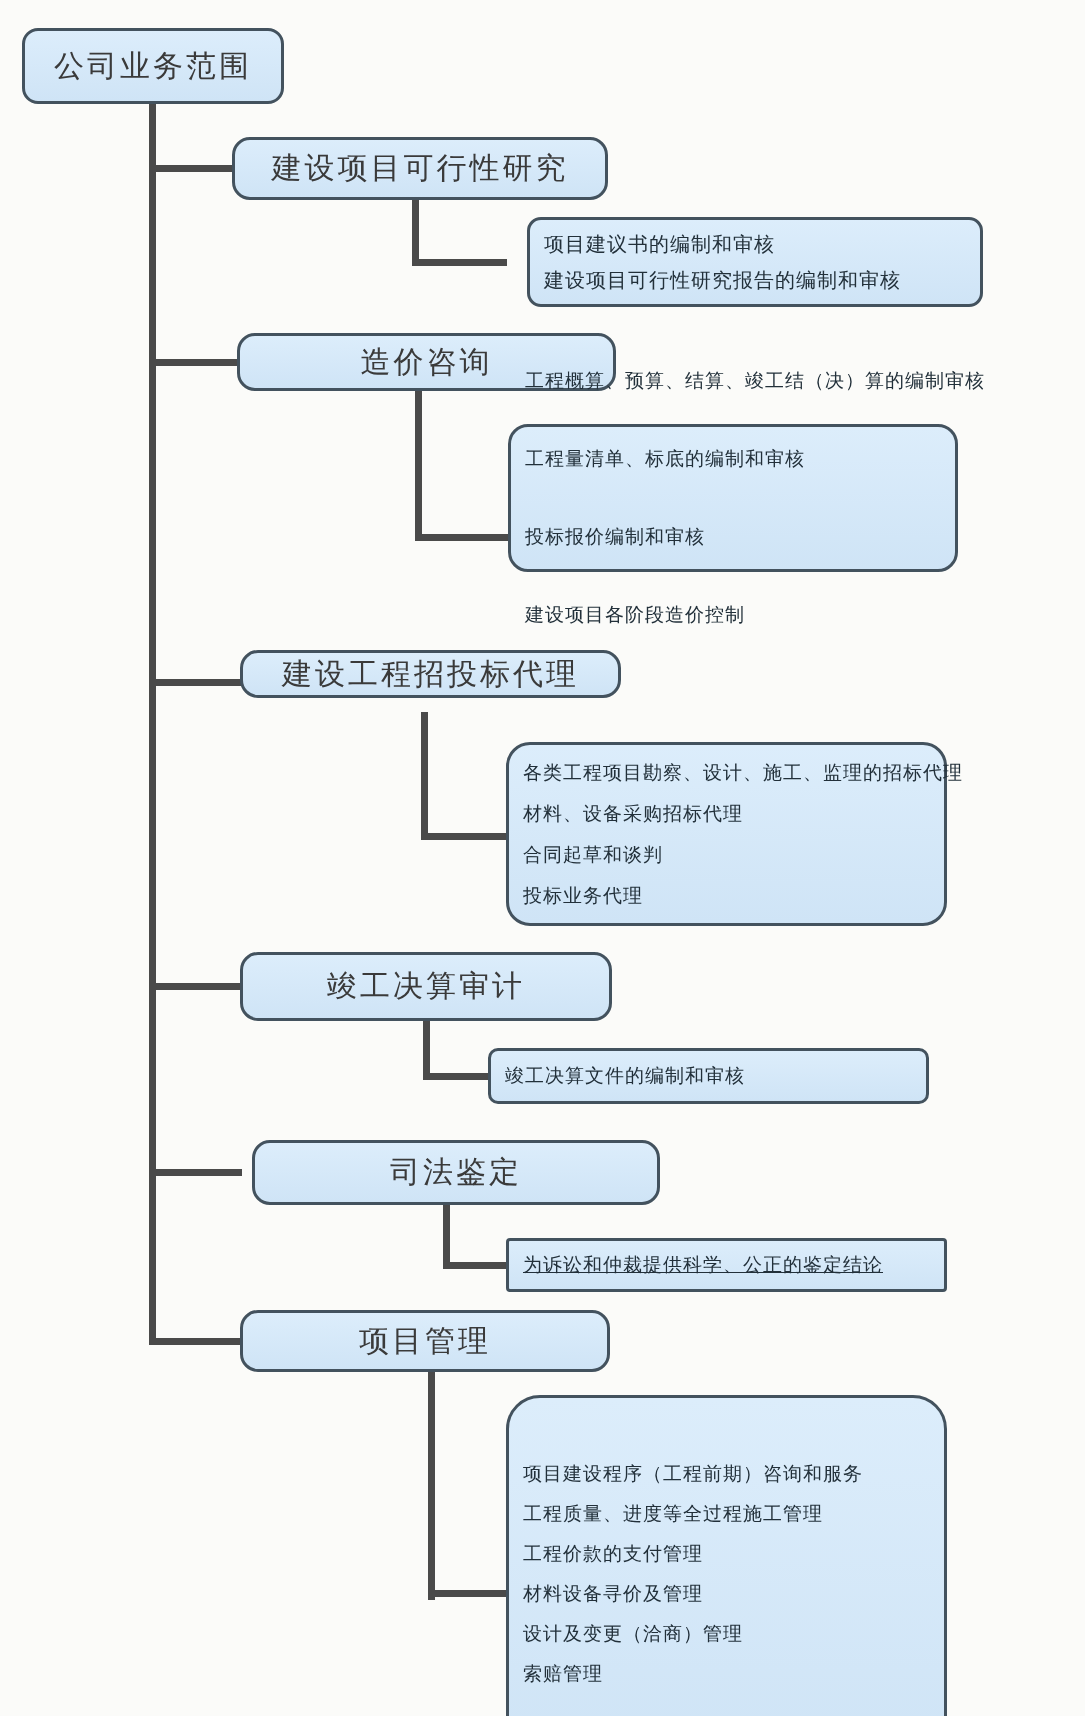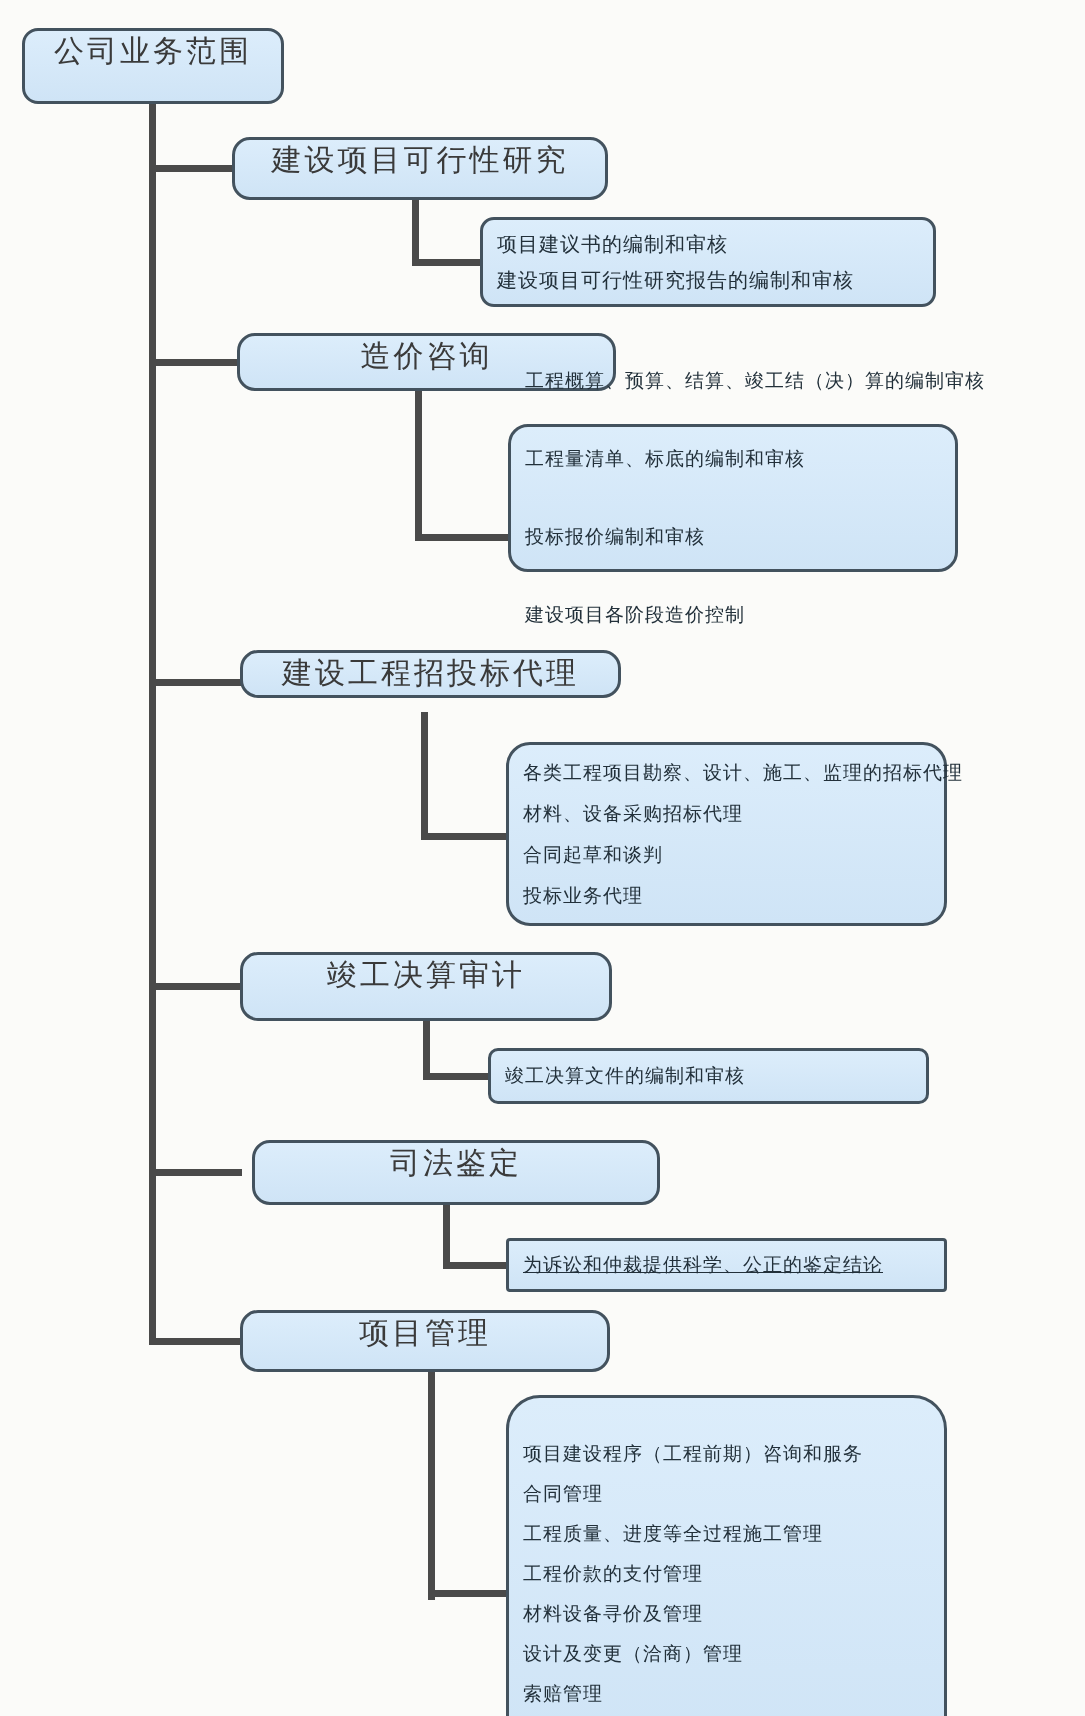--- a/index.html
+++ b/index.html
@@ -8,21 +8,21 @@
     background:#fbfbf9;
     font-family:"Liberation Serif","DejaVu Serif",serif;
   }
   .connector{position:absolute;background:#4a4a4a;}
   .node{
     position:absolute;box-sizing:border-box;
     border:3px solid #43525e;
     background:linear-gradient(180deg,#dcedfb 0%,#cfe4f6 100%);
   }
   .branch{
-    display:flex;align-items:flex-start;justify-content:center;
+    display:flex;align-items:center;justify-content:center;
     font-size:30px;letter-spacing:3px;color:#3a3a3a;border-radius:18px;
   }
   .leaf{
     color:#22303a;display:flex;flex-direction:column;justify-content:center;
     padding:8px 8px 8px 14px;
   }
   .leaf .line{font-size:19px;letter-spacing:1px;white-space:nowrap;}
 
   #root{left:22px;top:28px;width:262px;height:76px;border-radius:16px;font-size:30px;}
 
@@ -47,21 +47,21 @@
   #e2h{left:415px;top:534px;width:96px;height:7px;}
   #e3v{left:421px;top:712px;width:7px;height:128px;}
   #e3h{left:421px;top:833px;width:88px;height:7px;}
   #e4v{left:423px;top:1018px;width:7px;height:62px;}
   #e4h{left:423px;top:1073px;width:86px;height:7px;}
   #e5v{left:443px;top:1203px;width:7px;height:66px;}
   #e5h{left:443px;top:1262px;width:66px;height:7px;}
   #e6v{left:428px;top:1370px;width:7px;height:230px;}
   #e6h{left:428px;top:1590px;width:81px;height:7px;}
 
-  #c1{left:480px;top:217px;width:456px;height:90px;border-radius:14px;}
+  #c1{left:527px;top:217px;width:456px;height:90px;border-radius:14px;}
   #c1 .line{line-height:36px;font-size:20px;}
   #c2{left:508px;top:424px;width:450px;height:148px;border-radius:20px;gap:44px;}
   #c2 .line{line-height:34px;}
   #c3{left:506px;top:742px;width:441px;height:184px;border-radius:24px;}
   #c3 .line{line-height:41px;}
   #c4{left:488px;top:1048px;width:441px;height:56px;border-radius:10px;}
   #c4 .line{line-height:26px;}
   #c5{left:506px;top:1238px;width:441px;height:54px;border-radius:4px;text-decoration:underline;}
   #c5 .line{line-height:26px;}
   #c6{left:506px;top:1395px;width:441px;height:358px;border-radius:34px;}
@@ -134,19 +134,18 @@
 </div>
 <div id="c5" class="node leaf">
   <div class="line">为诉讼和仲裁提供科学、公正的鉴定结论</div>
 </div>
 
 <div id="b6" class="node branch">
   <span>项目管理</span>
 </div>
 <div id="c6" class="node leaf">
   <div class="line">项目建设程序（工程前期）咨询和服务</div>
-  <div class="line">合同管理</div>
   <div class="line">工程质量、进度等全过程施工管理</div>
   <div class="line">工程价款的支付管理</div>
   <div class="line">材料设备寻价及管理</div>
   <div class="line">设计及变更（洽商）管理</div>
   <div class="line">索赔管理</div>
 </div>
 
 </body></html>

